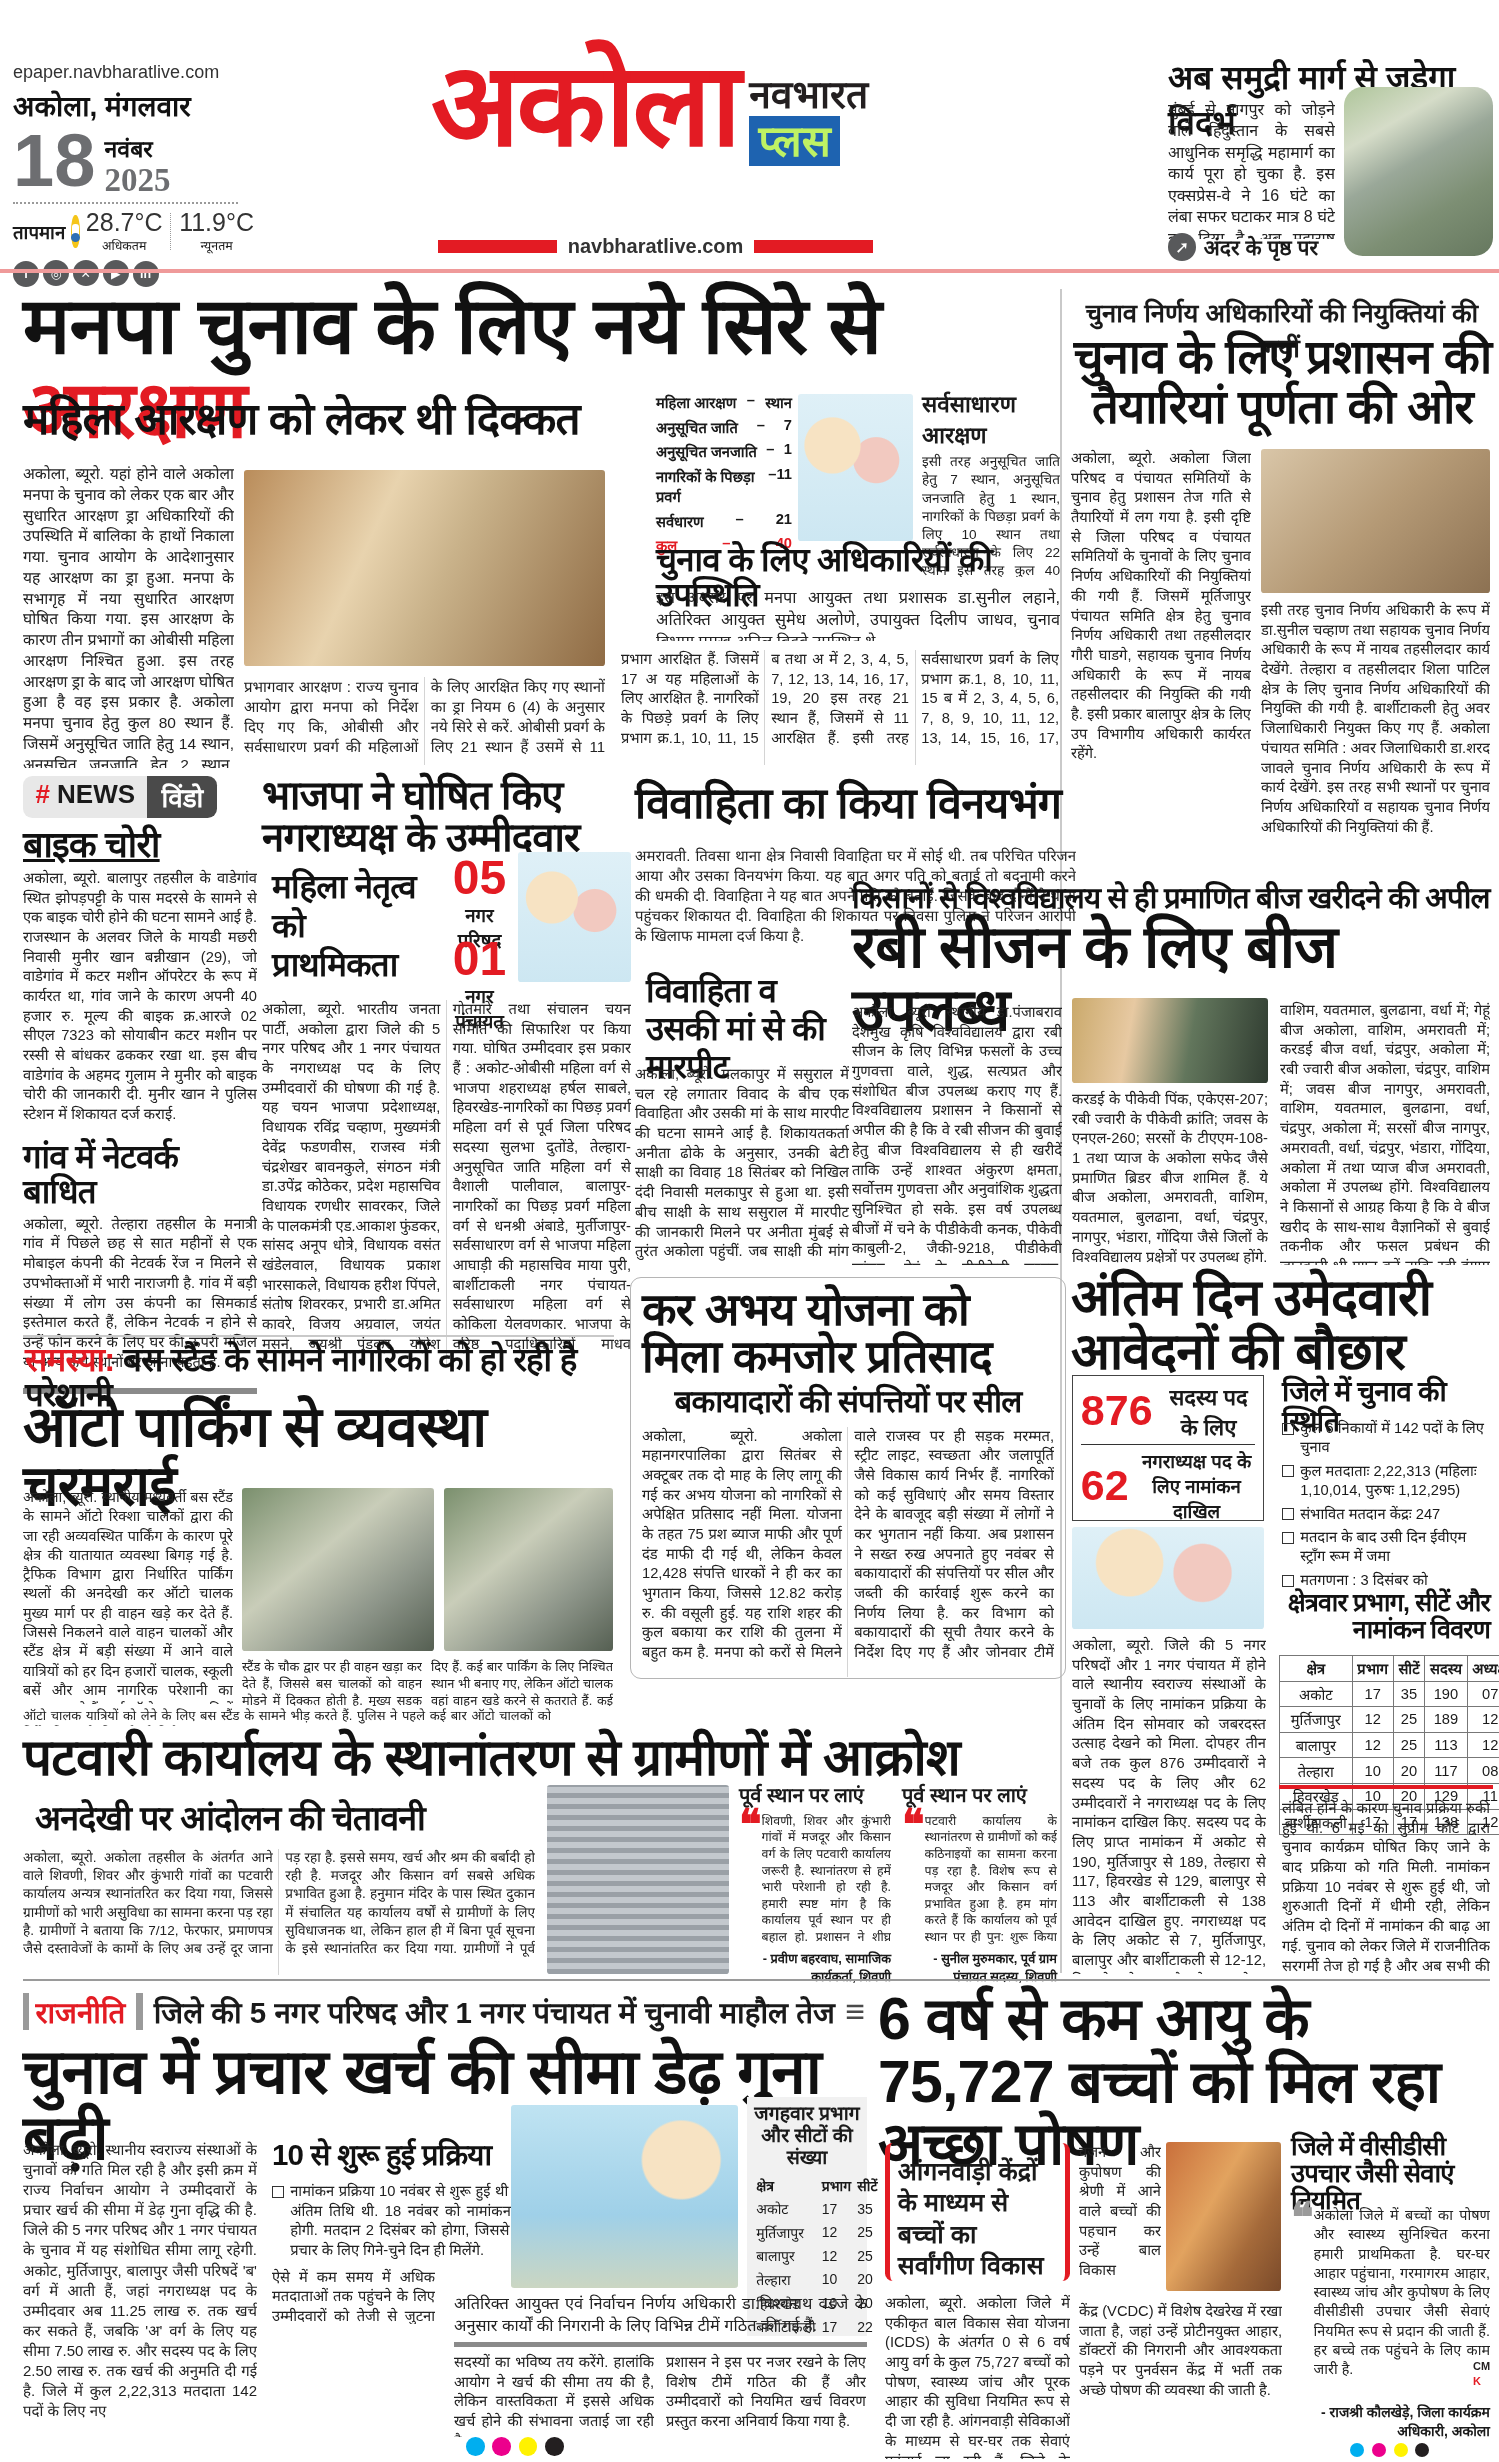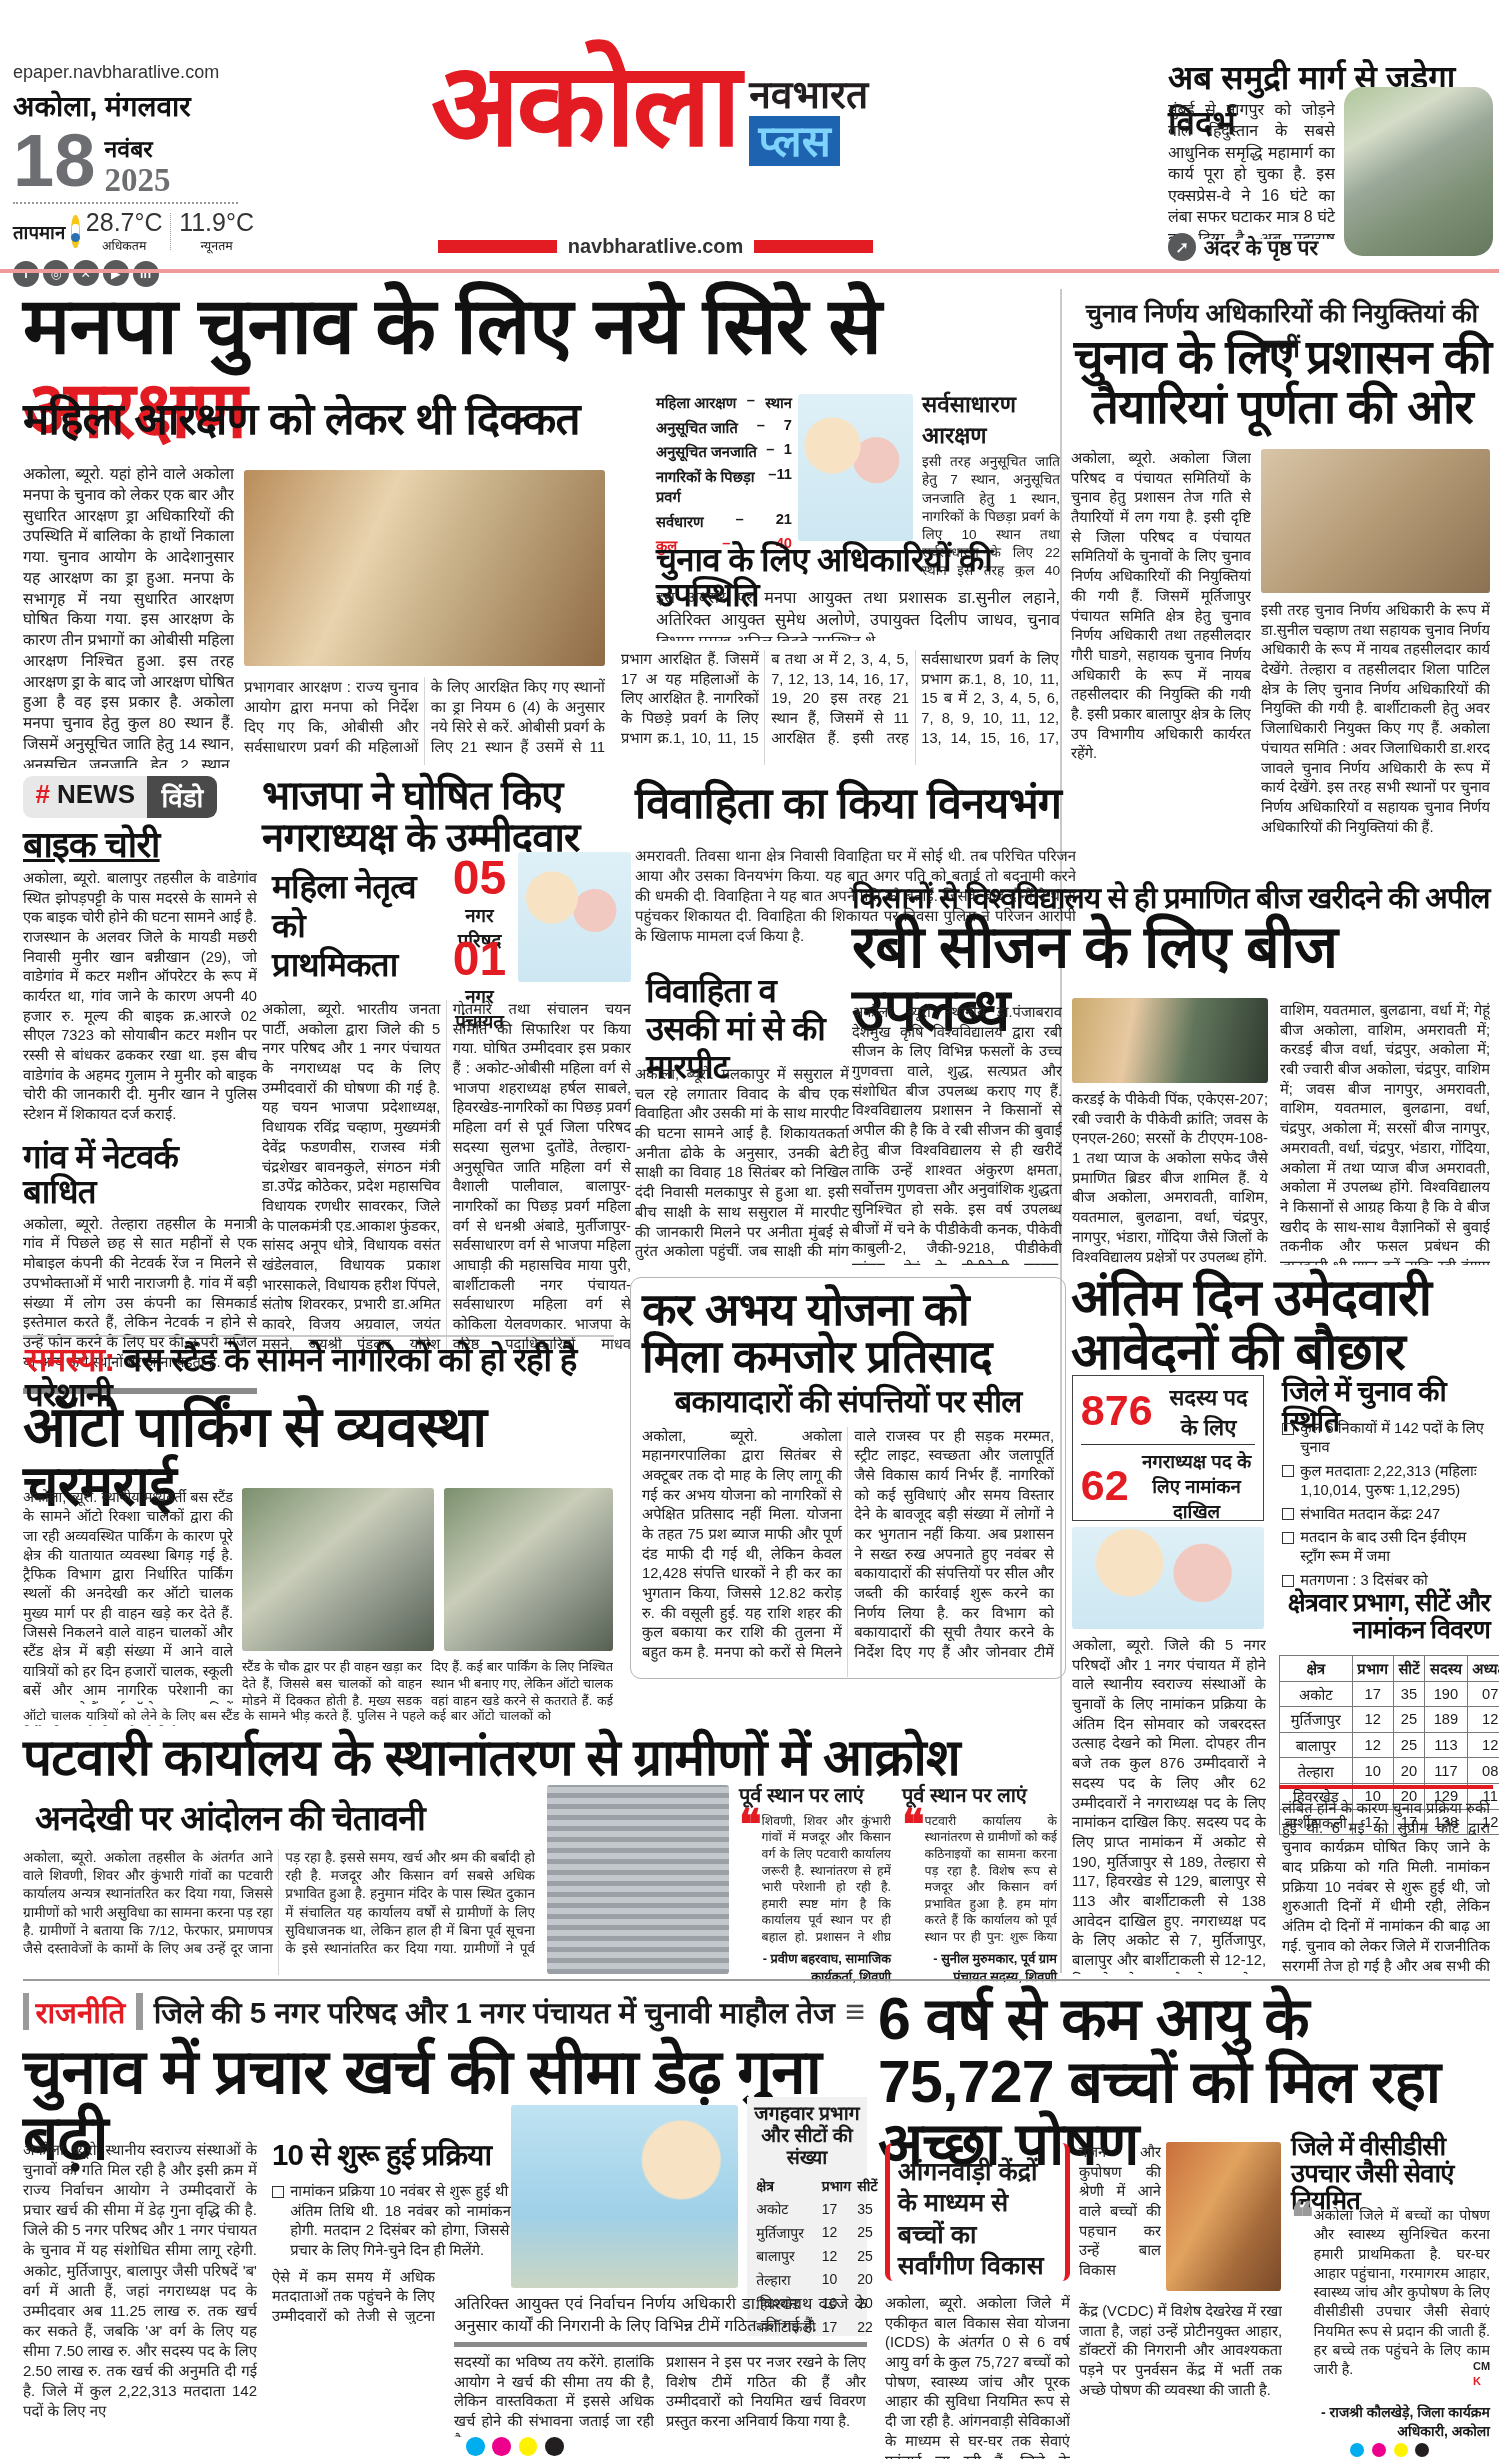--- a/index.html
+++ b/index.html
@@ -68,21 +68,21 @@
     </div>
     <div style="margin-top:6.2px;">
       <span class="icon-circle">f</span><span class="icon-circle">◎</span><span class="icon-circle">✕</span><span class="icon-circle">▶</span><span class="icon-circle">in</span>
     </div>
   </div>
 
   <div class="abs" style="left:431px;top:47px;display:flex;align-items:flex-start;">
     <div style="font-size:116px;font-weight:bold;color:#e31b23;line-height:1;letter-spacing:-3.1px;">अकोला</div>
     <div style="margin-left:11px;margin-top:28px;">
       <div style="font-size:39px;font-weight:bold;color:#231f20;line-height:1.05;">नवभारत</div>
-      <div style="font-size:43px;font-weight:bold;color:#7dd3fc;background:#1e63b0;padding:1.6px 9.3px;line-height:1.1;display:inline-block;">प्लस</div>
+      <div style="font-size:43px;font-weight:bold;color:#bef264;background:#1e63b0;padding:1.6px 9.3px;line-height:1.1;display:inline-block;">प्लस</div>
     </div>
   </div>
   <div class="abs" style="left:438px;top:235px;width:435px;display:flex;align-items:center;">
     <span style="flex:1;height:12.4px;background:#e31b23;"></span>
     <span style="margin:0 11px;font-size:20px;font-weight:bold;color:#333;">navbharatlive.com</span>
     <span style="flex:1;height:12.4px;background:#e31b23;"></span>
   </div>
 
   <div class="abs" style="left:1168px;top:54px;width:326px;font-size:33px;font-weight:bold;color:#111;">अब समुद्री मार्ग से जुड़ेगा विदर्भ</div>
   <div class="abs bt" style="left:1168px;top:99px;width:167px;height:140px;font-size:16px;">मुंबई से नागपुर को जोड़ने वाले हिंदुस्तान के सबसे आधुनिक समृद्धि महामार्ग का कार्य पूरा हो चुका है. इस एक्सप्रेस-वे ने 16 घंटे का लंबा सफर घटाकर मात्र 8 घंटे कर दिया है. अब महाराष्ट्र सरकार इस महामार्ग को और प्रभावी बनाने की दिशा में एक बड़ा कदम उठा रही है.</div>

